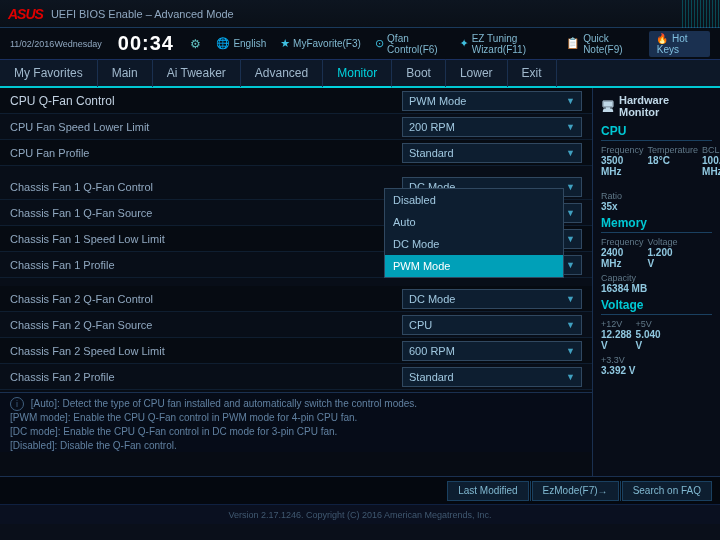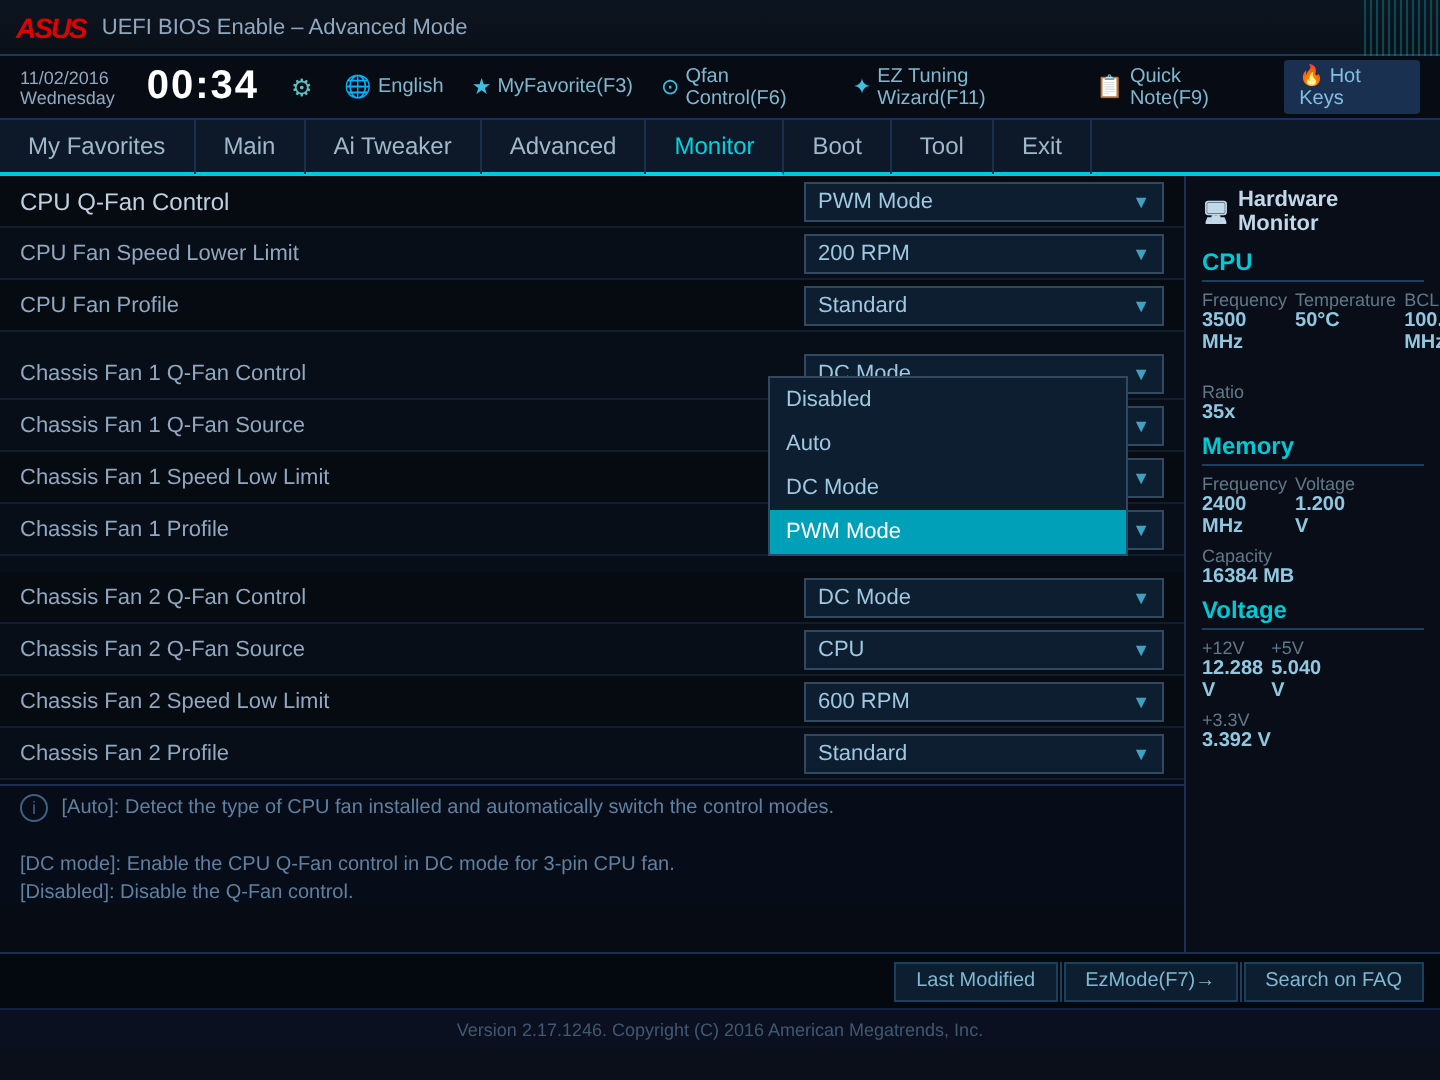--- a/index.html
+++ b/index.html
@@ -52,21 +52,21 @@
       border-bottom: 1px solid #1a3060;
       height: 32px;
       display: flex;
       align-items: center;
       padding: 0 10px;
       gap: 16px;
       font-size: 11px;
     }
     .date-time {
       display: flex;
-      flex-direction: column;
+      flex-direction: row;
       color: #90a8c0;
       font-size: 9px;
     }
     .clock {
       color: #ffffff;
       font-size: 20px;
       font-weight: bold;
       letter-spacing: 1px;
     }
     .clock-icon {
@@ -384,21 +384,21 @@
   <div class="nav-item">
     <span>Advanced</span>
   </div>
   <div class="nav-item active">
     <span>Monitor</span>
   </div>
   <div class="nav-item">
     <span>Boot</span>
   </div>
   <div class="nav-item">
-    <span>Tool</span>
+    <span>Lower</span>
   </div>
   <div class="nav-item">
     <span>Exit</span>
   </div>
 </div>
 
 <div class="main-layout">
 
   <div class="left-panel">
     <div class="settings-area">
@@ -494,41 +494,41 @@
           <span>Standard</span>
           <span class="dropdown-arrow">▼</span>
         </div>
       </div>
 
     </div>
 
     <div class="info-bar" style="margin-top:2px;">
       <span class="info-icon">i</span>
       <span>[Auto]: Detect the type of CPU fan installed and automatically switch the control modes.</span><br>
-      <br>
+      <span>[PWM mode]: Enable the CPU Q-Fan control in PWM mode for 4-pin CPU fan.</span><br>
       <span>[DC mode]: Enable the CPU Q-Fan control in DC mode for 3-pin CPU fan.</span><br>
       <span>[Disabled]: Disable the Q-Fan control.</span>
     </div>
   </div>
 
   <div class="right-panel">
     <div class="panel-title">
       <span>🖥</span>
       <span>Hardware Monitor</span>
     </div>
 
     <div class="panel-section-title">CPU</div>
     <div class="hw-grid">
       <div>
         <div class="hw-label">Frequency</div>
         <div class="hw-value">3500 MHz</div>
       </div>
       <div>
         <div class="hw-label">Temperature</div>
-        <div class="hw-value">50°C</div>
+        <div class="hw-value">18°C</div>
       </div>
       <div>
         <div class="hw-label">BCLK</div>
         <div class="hw-value">100.0 MHz</div>
       </div>
       <div>
         <div class="hw-label">Core Voltage</div>
         <div class="hw-value">1.184 V</div>
       </div>
     </div>

